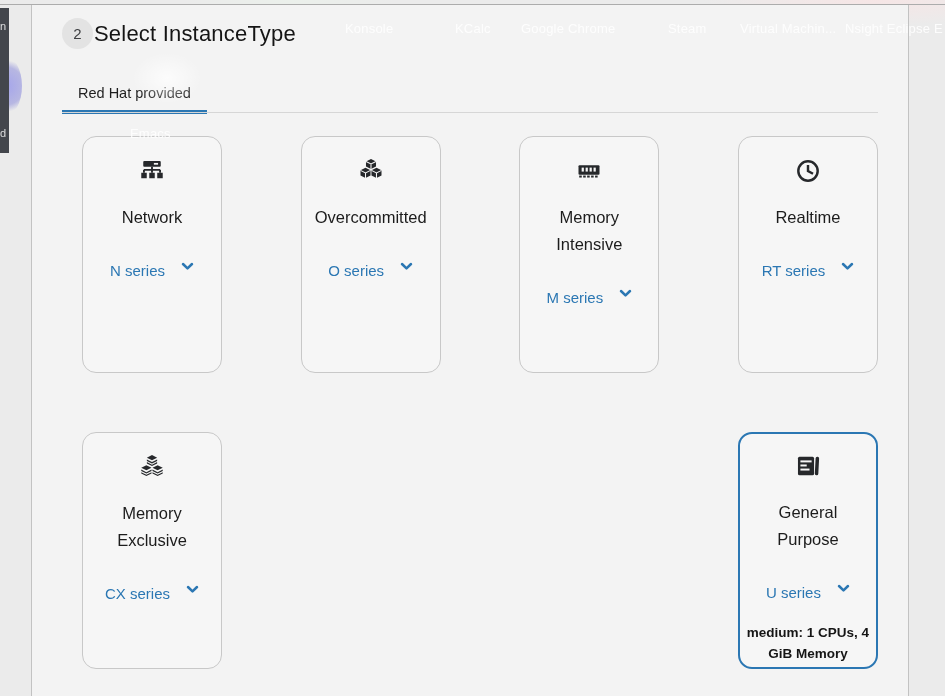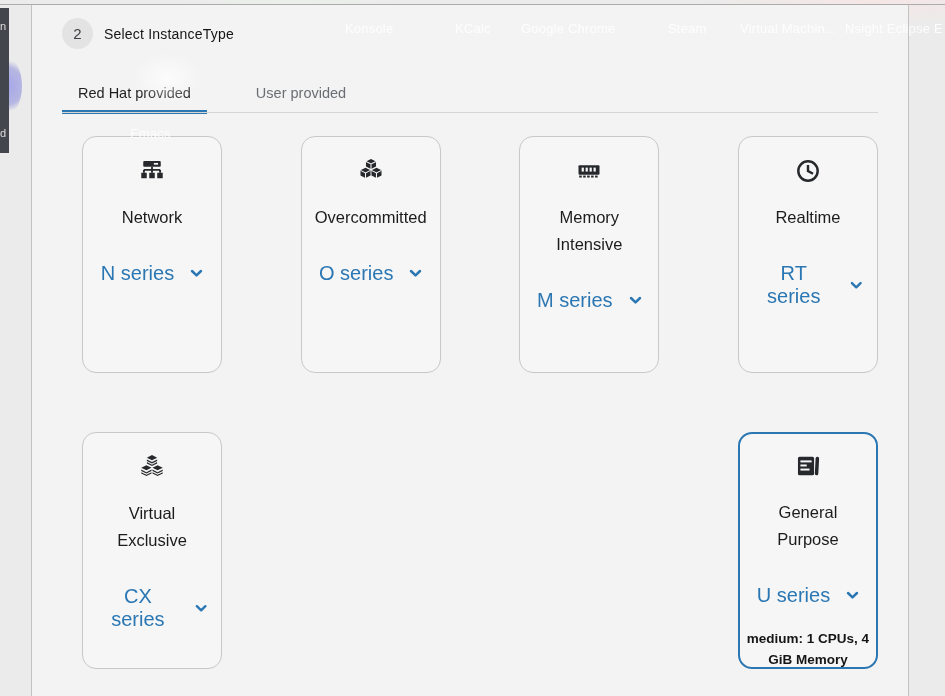--- a/index.html
+++ b/index.html
@@ -31,43 +31,43 @@
   #ghost-layer { position: absolute; left: 0; top: 0; width: 838px; height: 696px; pointer-events: none; z-index: 5; }
   .ghost { position: absolute; color: #ffffff; opacity: .88; font-size: 13px; white-space: nowrap; letter-spacing: .2px; }
   #ghost-blob { position: absolute; left: 132px; top: 52px; width: 70px; height: 52px; border-radius: 12px;
     background: radial-gradient(ellipse, rgba(255,255,255,.75), rgba(255,255,255,0) 70%); }
 
   
   #step-header { position: absolute; left: 30px; top: 13px; display: flex; align-items: center; }
   #step-badge { width: 31px; height: 31px; border-radius: 50%; background: #e3e3e3;
     display: flex; align-items: center; justify-content: center;
     font-size: 15px; color: #3d3f42; }
-  #step-title { margin-left: 11px; font-size: 14px; color: #151515; letter-spacing: .2px; }
+  #step-title { margin-left: 1px; font-size: 22px; color: #151515; letter-spacing: .2px; }
 
   
   #tabs { position: absolute; left: 30px; top: 68px; width: 816px; height: 40px; display: flex; }
   #tabs-baseline { position: absolute; left: 0; bottom: 0; width: 816px; height: 1px; background: #d6d6d6; }
   .tab { position: relative; height: 40px; display: flex; align-items: center; justify-content: center;
     padding: 0 16px; font-size: 14.5px; cursor: pointer; }
   .tab.active { color: #1f1f1f; }
   .tab.active .tab-underline { position: absolute; left: 0; bottom: -1px; width: 100%; height: 4px; background: #2b77b3; }
   .tab.inactive { color: #6a6e73; margin-left: 33px; }
 
   
   #instance-grid { position: absolute; left: 30px; top: 131px; width: 816px;
     display: grid; grid-template-columns: repeat(4, 160px); grid-template-rows: 237px 237px;
     row-gap: 59px; justify-content: space-between; }
   .card { border: 1px solid #c8c8c8; border-radius: 14px; background: #f6f6f6;
     display: flex; flex-direction: column; align-items: center; text-align: center;
     padding: 20px 14px 0; cursor: pointer; margin-left: 20px; }
   .card.selected { border: 2px solid #2b77b3; padding: 18px 13px 0; }
   .card-icon { height: 28px; margin-bottom: 19px; display: flex; align-items: center; justify-content: center; }
   .card-title { font-size: 16.5px; line-height: 27px; color: #1c1c1c; }
-  .card-series { margin-top: 31px; display: flex; align-items: center; gap: 16px;
-    font-size: 20px; color: #2b77b3; cursor: pointer; }
+  .card-series { margin-top: 31px; display: flex; gap: 16px;
+    font-size: 15px; color: #2b77b3; cursor: pointer; }
   .card-detail { margin-top: 21px; width: 128px; font-size: 13.5px; font-weight: bold;
     line-height: 21px; color: #151515; text-align: center; }
 </style>
 </head>
 <body>
 
 <div class="tint" id="tint-topright"></div>
 <div class="tint" id="tint-topmid"></div>
 <div id="top-line"></div>
 <div id="left-glow"></div>
@@ -76,23 +76,20 @@
 <div id="panel">
   <div id="step-header">
     <div id="step-badge">2</div>
     <div id="step-title">Select InstanceType</div>
   </div>
 
   <div id="tabs">
     <div class="tab active">
       <span>Red Hat provided</span>
       <span class="tab-underline"></span>
-    </div>
-    <div class="tab inactive">
-      <span>User provided</span>
     </div>
     <div id="tabs-baseline"></div>
   </div>
 
   <div id="instance-grid">
       <div class="card" style="grid-area: 1 / 1;">
         <div class="card-icon">
           <svg width="30" height="28" viewBox="0 0 24 24">
     <rect x="4.5" y="3.4" width="15" height="5" rx="0.9" fill="#26282b"></rect>
     <rect x="13.6" y="5.1" width="3.6" height="1.5" fill="#f6f6f6"></rect>
@@ -174,21 +171,21 @@
             <path d="M7.6 5.6 L12 7.800000000000001 L16.4 5.6 L16.4 6.800000000000001 L12 9 L7.6 6.800000000000001 Z" fill="#26282b"></path>
             <path d="M7.6 7.8 L12 10 L16.4 7.8 L16.4 9 L12 11.2 L7.6 9 Z" fill="#26282b"></path>
             <path d="M7.2 10.4 L11.600000000000001 12.6 L7.2 14.8 L2.8 12.6 Z" fill="#26282b"></path>
             <path d="M2.8 14.2 L7.2 16.400000000000002 L11.600000000000001 14.2 L11.600000000000001 15.4 L7.2 17.6 L2.8 15.4 Z" fill="#26282b"></path>
             <path d="M2.8 16.4 L7.2 18.6 L11.600000000000001 16.4 L11.600000000000001 17.6 L7.2 19.8 L2.8 17.6 Z" fill="#26282b"></path>
             <path d="M16.8 10.4 L21.200000000000003 12.6 L16.8 14.8 L12.4 12.6 Z" fill="#26282b"></path>
             <path d="M12.4 14.2 L16.8 16.400000000000002 L21.200000000000003 14.2 L21.200000000000003 15.4 L16.8 17.6 L12.4 15.4 Z" fill="#26282b"></path>
             <path d="M12.4 16.4 L16.8 18.6 L21.200000000000003 16.4 L21.200000000000003 17.6 L16.8 19.8 L12.4 17.6 Z" fill="#26282b"></path>
           </svg>
         </div>
-     <div class="card-title">Virtual Exclusive</div>
+     <div class="card-title">Memory Exclusive</div>
      <div class="card-series">
           <span>CX series</span>
           <svg width="13" height="9" viewBox="0 0 13 9">
   <polyline points="2,2 6.5,6.4 11,2" fill="none" stroke="#2b77b3" stroke-width="2.5" stroke-linecap="round" stroke-linejoin="round"></polyline>
           </svg>
         </div>
       </div>
       <div class="card selected" style="grid-area: 2 / 4;">
         <div class="card-icon">
           <svg width="30" height="28" viewBox="0 0 24 24">

